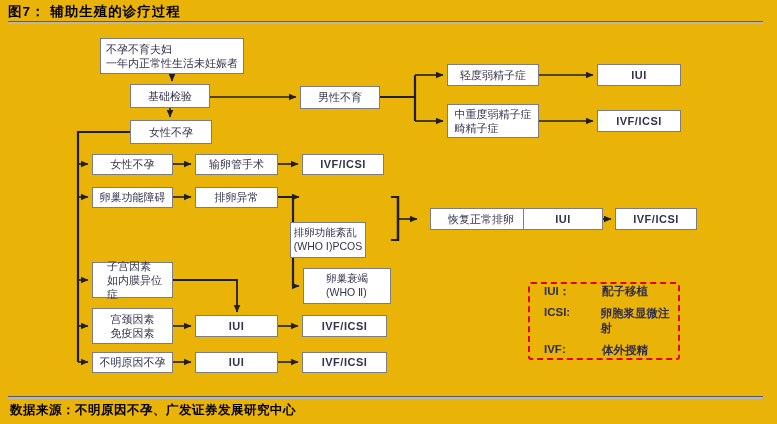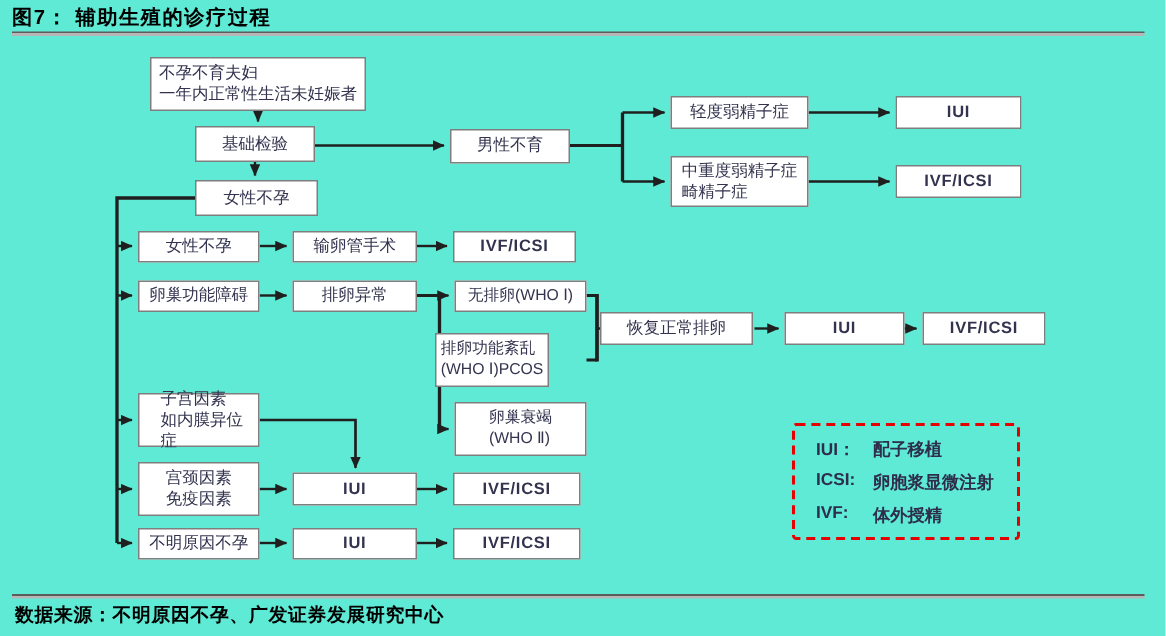--- a/index.html
+++ b/index.html
@@ -1,17 +1,17 @@
 <!DOCTYPE html>
 <html><head>
 <meta charset="utf-8">
 <style>
   html,body{margin:0;padding:0;background:#fff;}
   .stage{
-    position:relative;width:777px;height:424px;background:#5eead4;overflow:hidden;
+    position:relative;width:777px;height:424px;background:#eab308;overflow:hidden;
     font-family:"Liberation Sans","DejaVu Sans",sans-serif;
   }
   .title{
     position:absolute;left:8px;top:3px;font-size:13.5px;font-weight:bold;color:#000;
     letter-spacing:1px;
   }
   .rule{position:absolute;left:8px;width:755px;height:3px;
     background:linear-gradient(to bottom,#5c5c5c 0 40%,#b6b6b6 40% 100%);}
   .rule.top{top:21px;}
   .rule.bottom{top:396px;height:3px;}
@@ -26,21 +26,21 @@
   }
   .node span{white-space:pre-line;display:block;}
   .node.en{font-weight:bold;letter-spacing:0.5px;}
   svg.wires{position:absolute;left:0;top:0;pointer-events:none;}
   .legend{
     position:absolute;left:528px;top:282px;width:152px;height:78px;
     border:2px dashed #e60000;border-radius:3px;box-sizing:border-box;
     display:flex;flex-direction:column;justify-content:center;gap:7px;
     padding-left:14px;
   }
-  .legend-row{display:flex;font-size:11.5px;font-weight:bold;color:#2e2e4a;}
+  .legend-row{display:flex;font-size:11.5px;font-weight:bold;color:#2e2e4a;gap:20px;}
   .legend-abbr{width:38px;}
 </style>
 </head>
 <body>
 
 <div class="stage">
 
   <div class="title">图7： 辅助生殖的诊疗过程</div>
   <div class="rule top"></div>
 
@@ -148,35 +148,32 @@
     </div>
 
   <div class="node" style="left:92px;top:187px;width:81px;height:21px;">
     <span>卵巢功能障碍</span>
     </div>
 
   <div class="node" style="left:195px;top:187px;width:83px;height:21px;">
     <span>排卵异常</span>
     </div>
 
-  <div class="node" style="left:303px;top:187px;width:88px;height:21px;font-size:10.5px;">
-    <span>无排卵(WHO Ⅰ)</span>
-    </div>
 
   <div class="node" style="left:290px;top:222px;width:76px;height:36px;font-size:10.5px;">
     <span>排卵功能紊乱
 (WHO Ⅰ)PCOS</span>
     </div>
 
   <div class="node" style="left:303px;top:268px;width:88px;height:36px;font-size:10.5px;">
     <span>卵巢衰竭
 (WHO Ⅱ)</span>
     </div>
 
-  <div class="node" style="left:400px;top:208px;width:102px;height:22px;">
+  <div class="node" style="left:430px;top:208px;width:102px;height:22px;">
     <span>恢复正常排卵</span>
     </div>
 
   <div class="node en" style="left:523px;top:208px;width:80px;height:22px;">
     <span>IUI</span>
     </div>
 
   <div class="node en" style="left:615px;top:208px;width:82px;height:22px;">
     <span>IVF/ICSI</span>
     </div>

